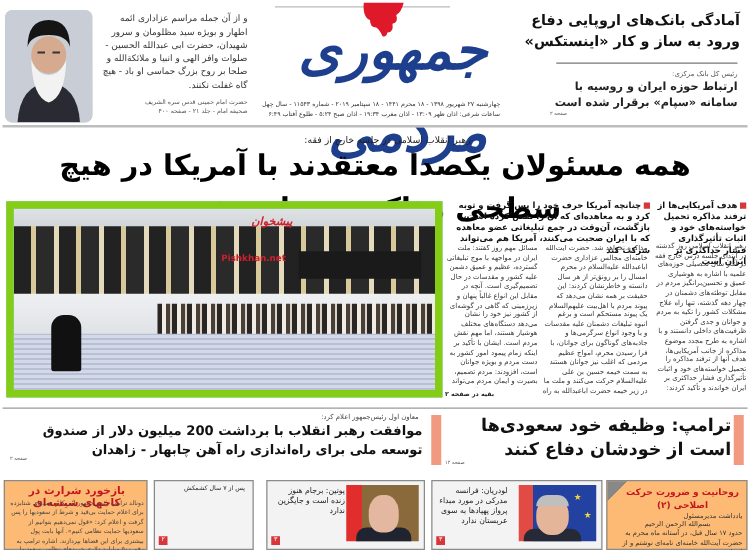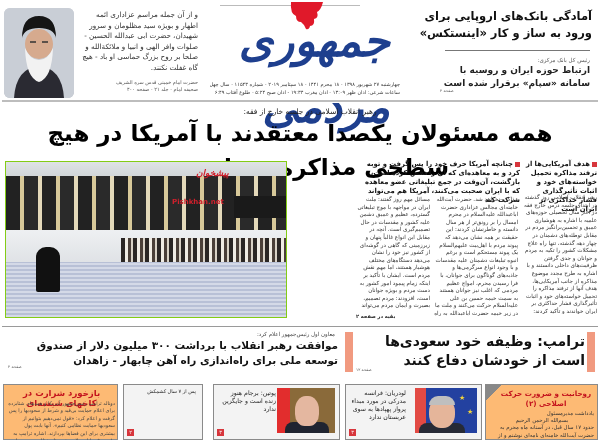--- a/index.html
+++ b/index.html
@@ -29,21 +29,21 @@
   .right-page { left: 440px; top: 88px; font-size: 4px; color: #555; }
 
   .top-rule { left: 2px; top: 100px; width: 596px; height: 2px; background: #bdbdbd; }
 
   
   .kicker-main { left: 100px; top: 107px; width: 420px; text-align: center; font-size: 7.5px; color: #222; }
   .headline { left: 4px; top: 116px; width: 592px; font-size: 23px; line-height: 34px; font-weight: bold; color: #000;
     text-align: center; letter-spacing: -0.5px; }
 
   
-  .photo { left: 5px; top: 161px; width: 282px; height: 157px; border: 1px solid #84cc16; overflow: hidden;
+  .photo { left: 5px; top: 161px; width: 349px; height: 157px; border: 6px solid #84cc16; overflow: hidden;
     background: #7dd3fc; }
   .photo .ceiling { position: absolute; left: 0; top: 0; width: 100%; height: 28px; background: linear-gradient(180deg,#dfe3e6,#c4c9cc); }
   .photo .wall { position: absolute; left: 0; top: 14px; width: 100%; height: 56px;
     background: repeating-linear-gradient(90deg, #222 0 14px, #d8c99a 14px 18px, #2a2a2a 18px 32px, #e4d9ba 32px 36px); }
   .photo .banner { position: absolute; left: 228px; top: 34px; width: 98px; height: 22px; background: #1a1a1a; }
   .photo .lowwall { position: absolute; left: 0; top: 68px; width: 100%; height: 40px; background: linear-gradient(180deg,#eef0f2,#dcdfe3); }
   .photo .crowd { position: absolute; left: 115px; top: 76px; width: 234px; height: 56px;
     background: repeating-linear-gradient(90deg, #2a2624 0 4px, #f0ece4 4px 7px, #4a3f38 7px 10px, #d9d2c6 10px 12px); }
   .photo .carpet { position: absolute; left: 0; top: 100px; width: 100%; height: 57px;
     background: repeating-linear-gradient(0deg, #b8c0d6 0 2px, #d4d9e7 2px 4px); }
@@ -129,21 +129,21 @@
   <svg class="seal" viewBox="0 0 40 28">
     <path d="M4 0 H36 Q34 8 30 10 Q32 16 27 17 Q28 24 23 24 Q22 28 19 27 Q17 22 14 20 Q9 20 9 14 Q3 12 4 0Z" fill="#e0192a"></path>
   </svg>
   <div class="logo-text rtl">جمهوری مردمی</div>
 </div>
 <div class="abs dateline rtl">
   <div style="white-space:nowrap;overflow:hidden;">چهارشنبه ۲۷ شهریور ۱۳۹۸ - ۱۸ محرم ۱۴۴۱ - ۱۸ سپتامبر ۲۰۱۹ - شماره ۱۱۵۴۳ - سال چهل و یکم - ۱۲ صفحه - ۱۰۰۰ تومان</div>
   <div style="white-space:nowrap;overflow:hidden;">ساعات شرعی: اذان ظهر ۱۳:۰۹ - اذان مغرب ۱۹:۳۴ - اذان صبح ۵:۲۴ - طلوع آفتاب ۶:۴۹</div>
 </div>
 
-<div class="abs right-head rtl">آمادگی بانک‌های اروپایی برای ورود به ساز و کار «اینستکس»</div>
+<div class="abs right-head rtl">آمادگی بانک‌های اروپایی دفاع ورود به ساز و کار «اینستکس»</div>
 <div class="abs right-rule"></div>
 <div class="abs right-kicker rtl">رئیس کل بانک مرکزی:</div>
 <div class="abs right-sub rtl">ارتباط حوزه ایران و روسیه با سامانه «سپام» برقرار شده است</div>
 <div class="abs right-page rtl">صفحه ۲</div>
 
 <div class="abs top-rule"></div>
 
 <div class="abs kicker-main rtl">رهبر انقلاب اسلامی در جلسه خارج از فقه:</div>
 <div class="abs headline rtl">همه مسئولان یکصدا معتقدند با آمریکا در هیچ سطحی مذاکره نخواهد شد</div>
 
@@ -167,21 +167,21 @@
 <div class="abs c2-lead rtl">
   <span class="bullet"></span><span>چنانچه آمریکا حرف خود را پس گرفت و توبه کرد و به معاهده‌ای که آن را نقض کرده است، بازگشت، آن‌وقت در جمع تبلیغاتی عضو معاهده که با ایران صحبت می‌کنند، آمریکا هم می‌تواند شرکت کند</span>
 </div>
 <div class="abs col c2-body rtl" style="height:120px;overflow:hidden;">مذاکره نخواهد شد. حضرت آیت‌الله خامنه‌ای مجالس عزاداری حضرت اباعبدالله علیه‌السلام در محرم امسال را بر رونق‌تر از هر سال دانسته و خاطرنشان کردند: این حقیقت بر همه نشان می‌دهد که پیوند مردم با اهل‌بیت علیهم‌السلام یک پیوند مستحکم است و برغم انبوه تبلیغات دشمنان علیه مقدسات و با وجود انواع سرگرمی‌ها و جاذبه‌های گوناگون برای جوانان، با فرا رسیدن محرم، امواج عظیم مردمی که اغلب نیز جوانان هستند به سمت خیمه حسین بن علی علیه‌السلام حرکت می‌کنند و ملت ما در زیر خیمه حضرت اباعبدالله به راه خود ادامه می‌دهند. رهبر انقلاب با اشاره به برخی</div>
 <div class="abs col c3-body rtl" style="height:114px;overflow:hidden;">مسائل مهم روز گفتند: ملت ایران در مواجهه با موج تبلیغاتی گسترده، عظیم و عمیق دشمن علیه کشور و مقدسات در حال تصمیم‌گیری است. آنچه در مقابل این انواع غالباً پنهان و زیرزمینی که گاهی در گوشه‌ای از کشور نیز خود را نشان می‌دهد دستگاه‌های مختلف هوشیار هستند، اما مهم نقش مردم است. ایشان با تأکید بر اینکه زمام پیمود امور کشور به دست مردم و بویژه جوانان است، افزودند: مردم تصمیم، بصیرت و ایمان مردم می‌تواند کشور را به نقطه مطلوب برساند و بر همین اساس است که مکرراً بر جدی گرفتن ظرفیت‌های داخلی در همه بخش‌های فرهنگی، اقتصادی، اجتماعی و امنیتی تأکید و تکیه می‌کنیم.</div>
 <div class="abs cont-label rtl">بقیه در صفحه ۲</div>
 
 <div class="abs mid-rule"></div>
 
 <div class="abs s1-kicker rtl">معاون اول رئیس‌جمهور اعلام کرد:</div>
-<div class="abs s1-head rtl">موافقت رهبر انقلاب با برداشت ۳۰۰ میلیون دلار از صندوق توسعه ملی برای راه‌اندازی راه آهن چابهار - زاهدان</div>
+<div class="abs s1-head rtl">موافقت رهبر انقلاب با برداشت 200 میلیون دلار از صندوق توسعه ملی برای راه‌اندازی راه آهن چابهار - زاهدان</div>
 <div class="abs s1-page">صفحه ۲</div>
 
 <div class="abs trump-box">
   <div class="trump-bar-l"></div>
   <div class="trump-bar-r"></div>
   <div class="trump-head rtl">ترامپ: وظیفه خود سعودی‌ها است از خودشان دفاع کنند</div>
   <div class="trump-page">صفحه ۱۲</div>
 </div>
 
 <div class="abs box b-op">

